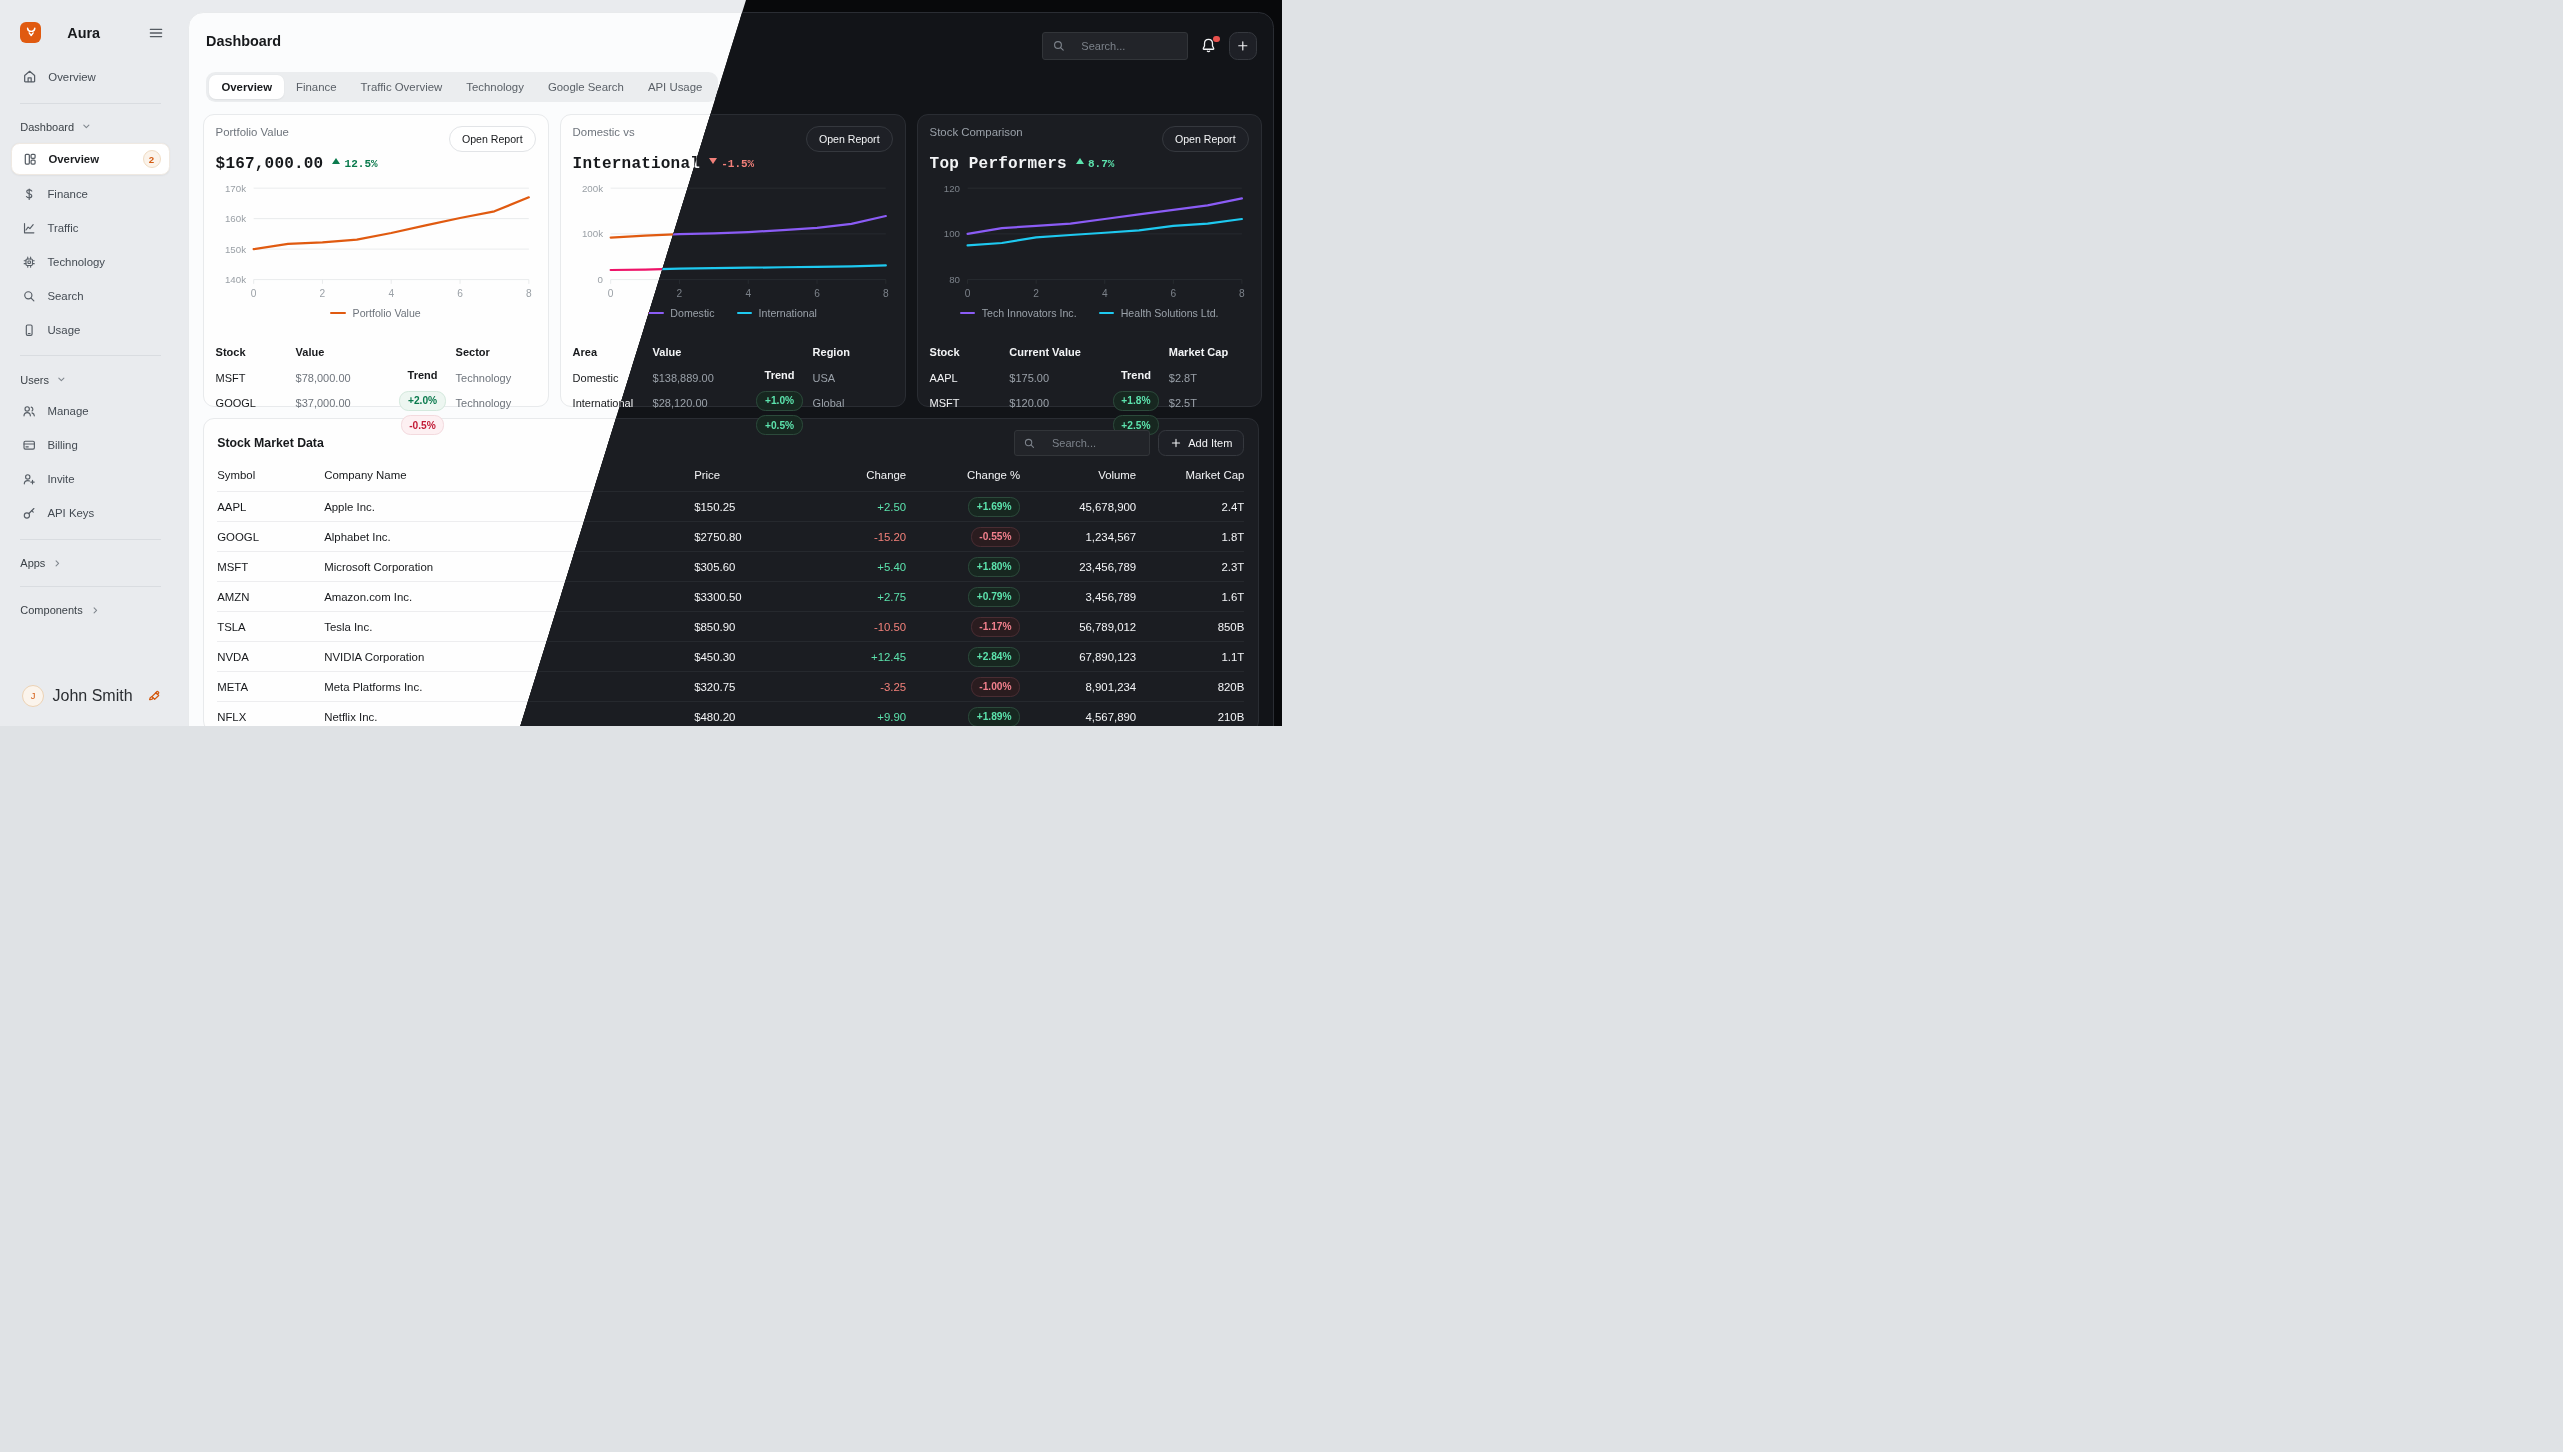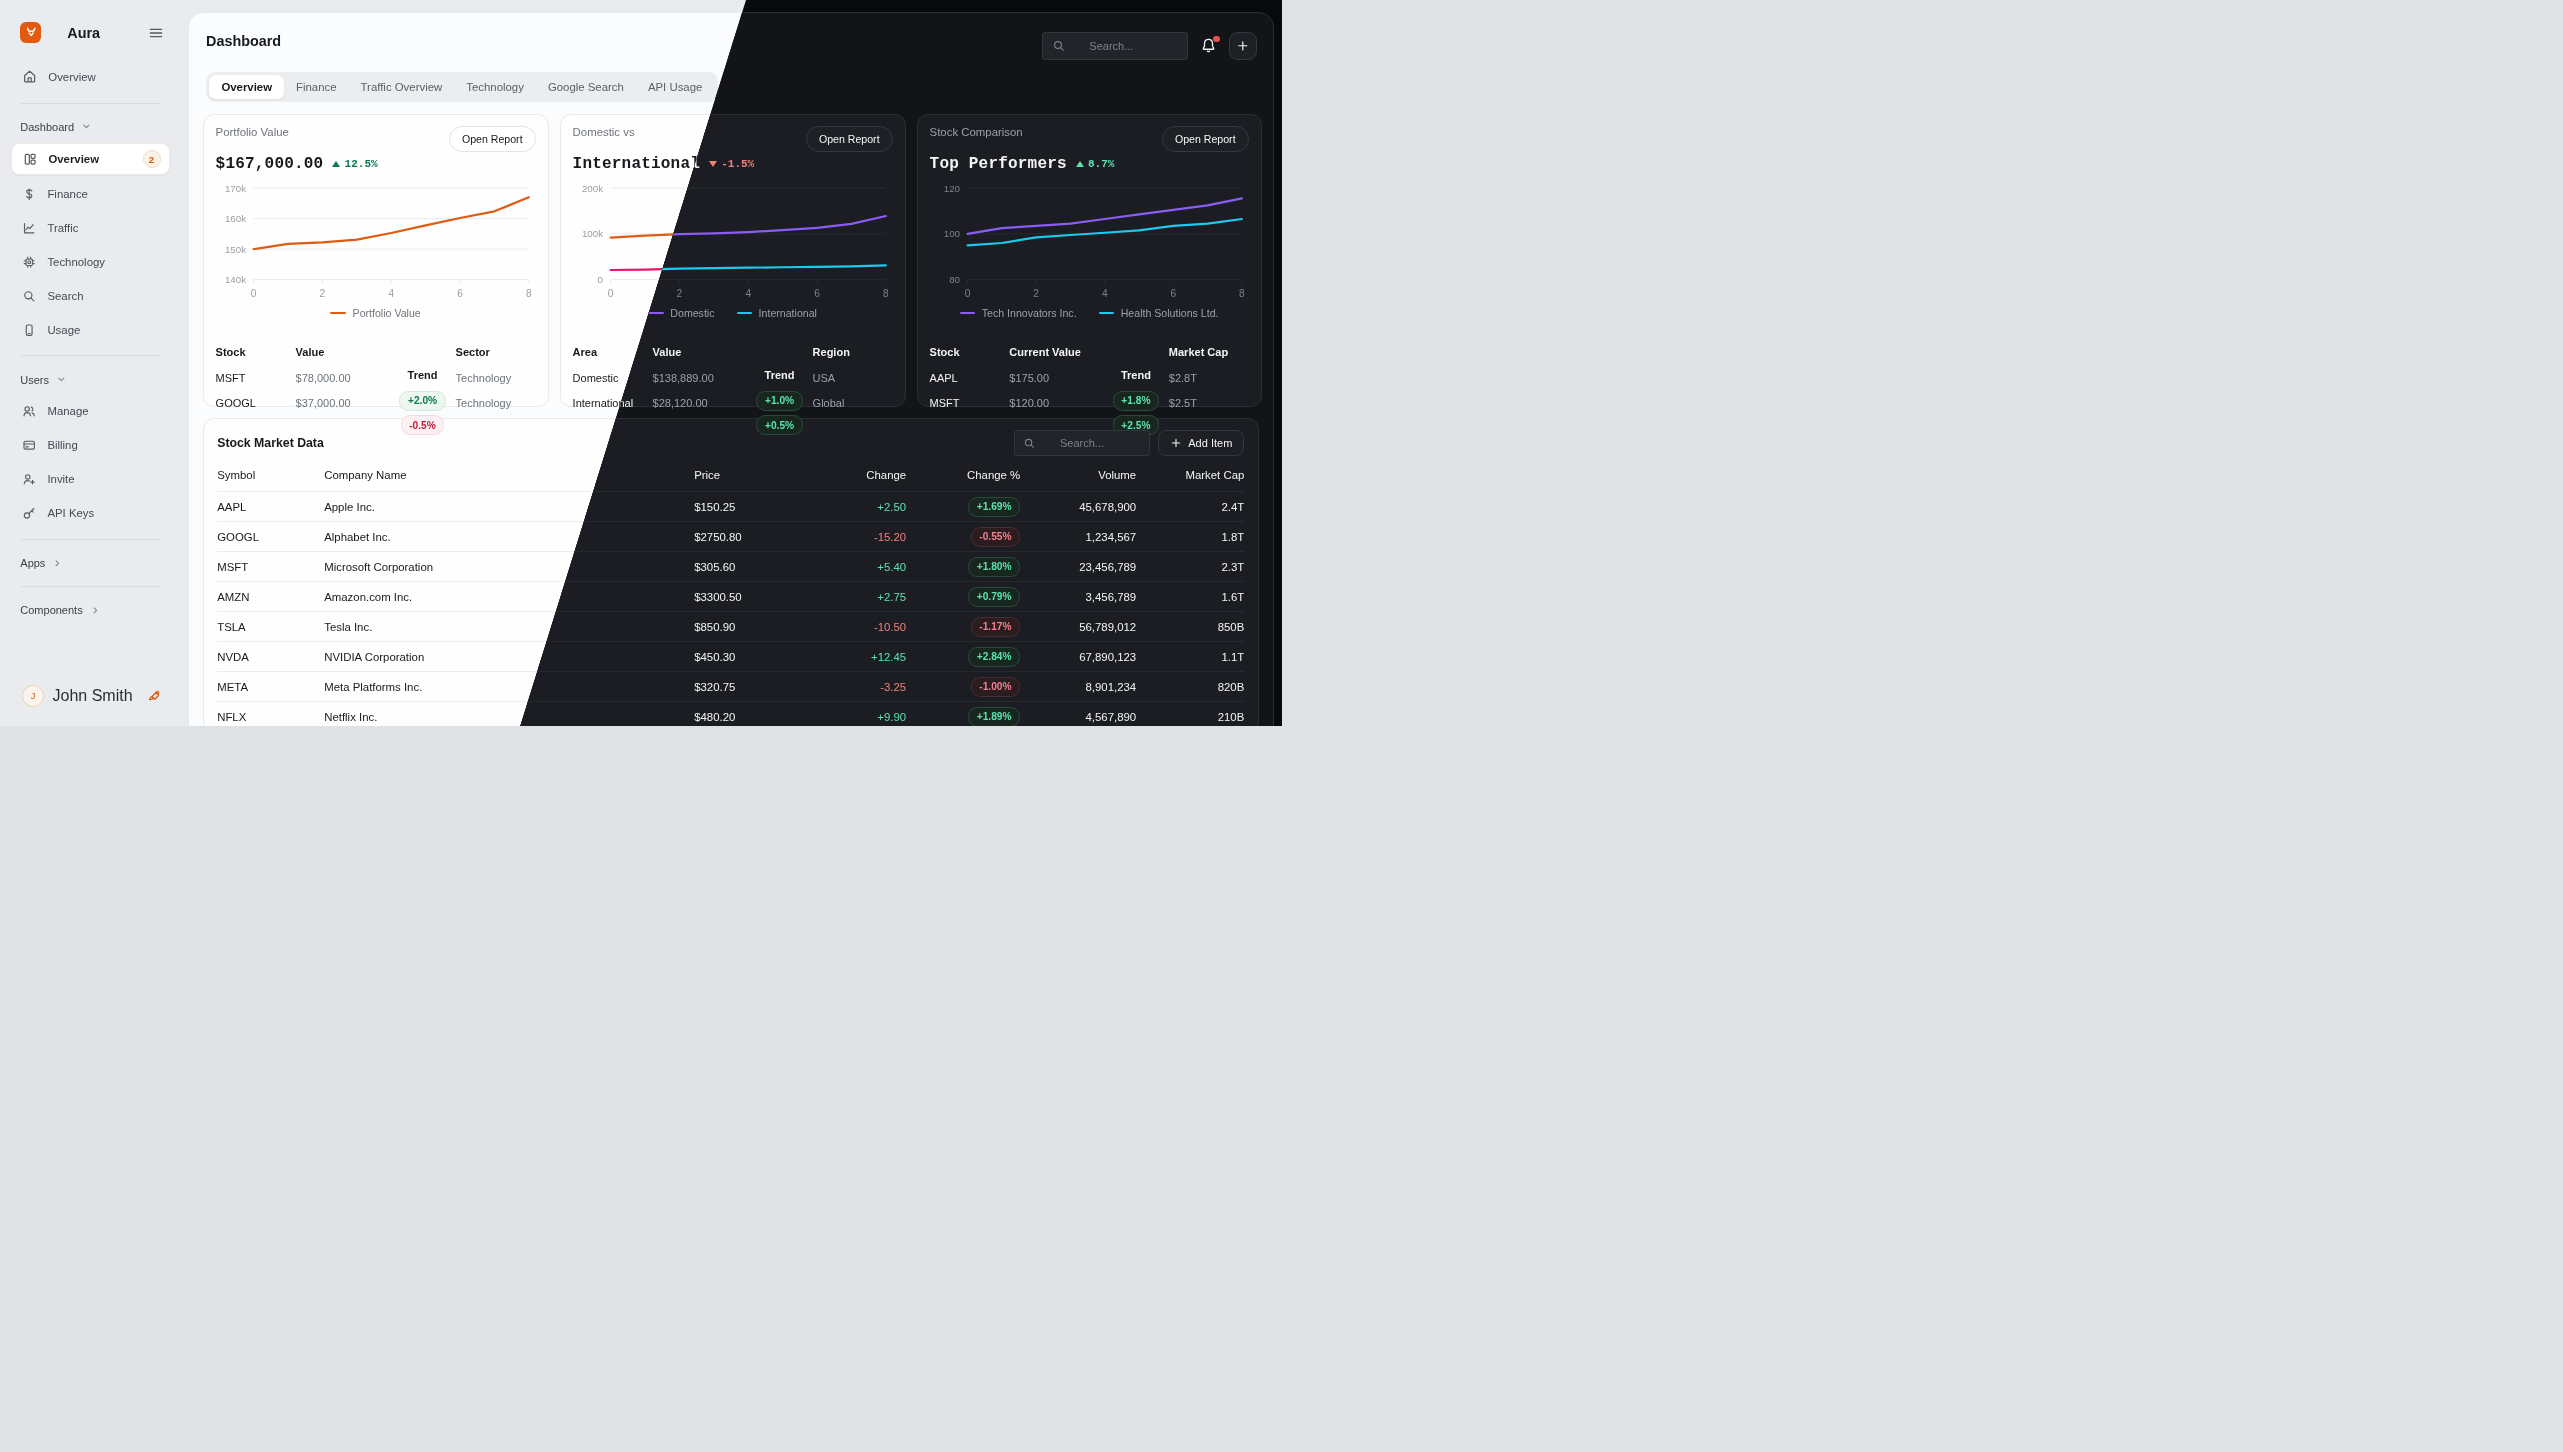--- a/index.html
+++ b/index.html
@@ -59,21 +59,21 @@
     color:#d3590f;font-size:9.3px;display:flex;align-items:center;justify-content:center;}
   .user-name{font-size:16px;color:#2a2d31;flex:1;}
   .brush{color:#d3590f;display:flex;cursor:pointer;}
 
   
   .panel{position:absolute;left:188px;top:12px;right:8.5px;height:763px;background:var(--panel-bg);
     border-radius:15.3px;border:0.8px solid var(--card-border);padding:13.6px 13.6px 0 13.6px;}
   .topbar{display:flex;align-items:flex-start;justify-content:space-between;padding:6.8px 1.7px 0 3.4px;}
   .page-title{font-size:14.4px;font-weight:700;color:var(--text);margin:0;}
   .top-actions{display:flex;align-items:center;gap:12px;margin-top:-1.7px;}
-  .search-pill{display:flex;align-items:center;gap:22px;width:146px;height:28px;border-radius:3px;
+  .search-pill{display:flex;align-items:center;gap:14px;width:146px;height:28px;border-radius:3px;
     background:var(--search-bg);border:0.8px solid var(--search-border);padding:0 8.5px;color:var(--muted2);margin-left:32px;}
   .search-pill input{border:none;outline:none;background:transparent;width:100%;font-size:11px;
     color:var(--text);font-family:"Liberation Sans",sans-serif;}
   .search-pill input::placeholder{color:var(--muted2);}
   .bell-wrap{position:relative;color:var(--text);display:flex;cursor:pointer;}
   .bell-dot{position:absolute;top:-1.7px;right:-2.5px;width:6.8px;height:6.8px;border-radius:50%;background:#e8514d;}
   .plus-btn{width:28px;height:28px;border-radius:8.5px;border:0.8px solid var(--chip-border);
     background:var(--chip-bg);color:var(--text);display:flex;align-items:center;justify-content:center;cursor:pointer;}
 
   .tabs{display:inline-flex;align-items:center;background:var(--tabs-bg);border-radius:9.3px;
@@ -85,21 +85,21 @@
   
   .cards{display:grid;grid-template-columns:1fr 1fr 1fr;gap:11px;margin-top:12px;}
   .card{background:var(--card-bg);border:0.8px solid var(--card-border);border-radius:11px;
     padding:11px 12px;}
   .card-head{display:flex;justify-content:space-between;align-items:flex-start;}
   .card-eyebrow{font-size:11.4px;color:var(--muted);}
   .chip-btn{font-size:10.6px;color:var(--text);background:var(--chip-bg);
     border:0.8px solid var(--chip-border);border-radius:14.4px;padding:6px 12px;cursor:pointer;white-space:nowrap;}
   .card-value-row{display:flex;align-items:center;gap:9px;margin-top:2.5px;font-family:Liberation Mono, monospace;}
   .card-value{font-size:16px;font-weight:800;color:var(--text);letter-spacing:0.2px;}
-  .delta{display:flex;align-items:center;gap:4.2px;font-size:11px;font-weight:600;}
+  .delta{display:flex;gap:4.2px;font-size:11px;font-weight:600;}
   .delta.up{color:var(--pos-text);} .delta.down{color:var(--neg-text);}
   .tri{width:0;height:0;border-left:4.2px solid transparent;border-right:4.2px solid transparent;}
   .delta.up .tri{border-bottom:6px solid var(--pos-text);}
   .delta.down .tri{border-top:6px solid var(--neg-text);}
   .chart-box{margin-top:5.1px;}
   .chart-box svg text{font-family:"Liberation Sans",sans-serif;fill:var(--muted2);}
   .legend{display:flex;justify-content:center;gap:22px;margin:1.7px 0 5.1px 0;}
   .legend-item{display:flex;align-items:center;gap:6.8px;font-size:10.6px;color:var(--muted);}
   .sw{width:15.3px;height:2.5px;border-radius:1.7px;}
   .sw.s0{background:var(--series0);} .sw.s1{background:var(--series1);}

